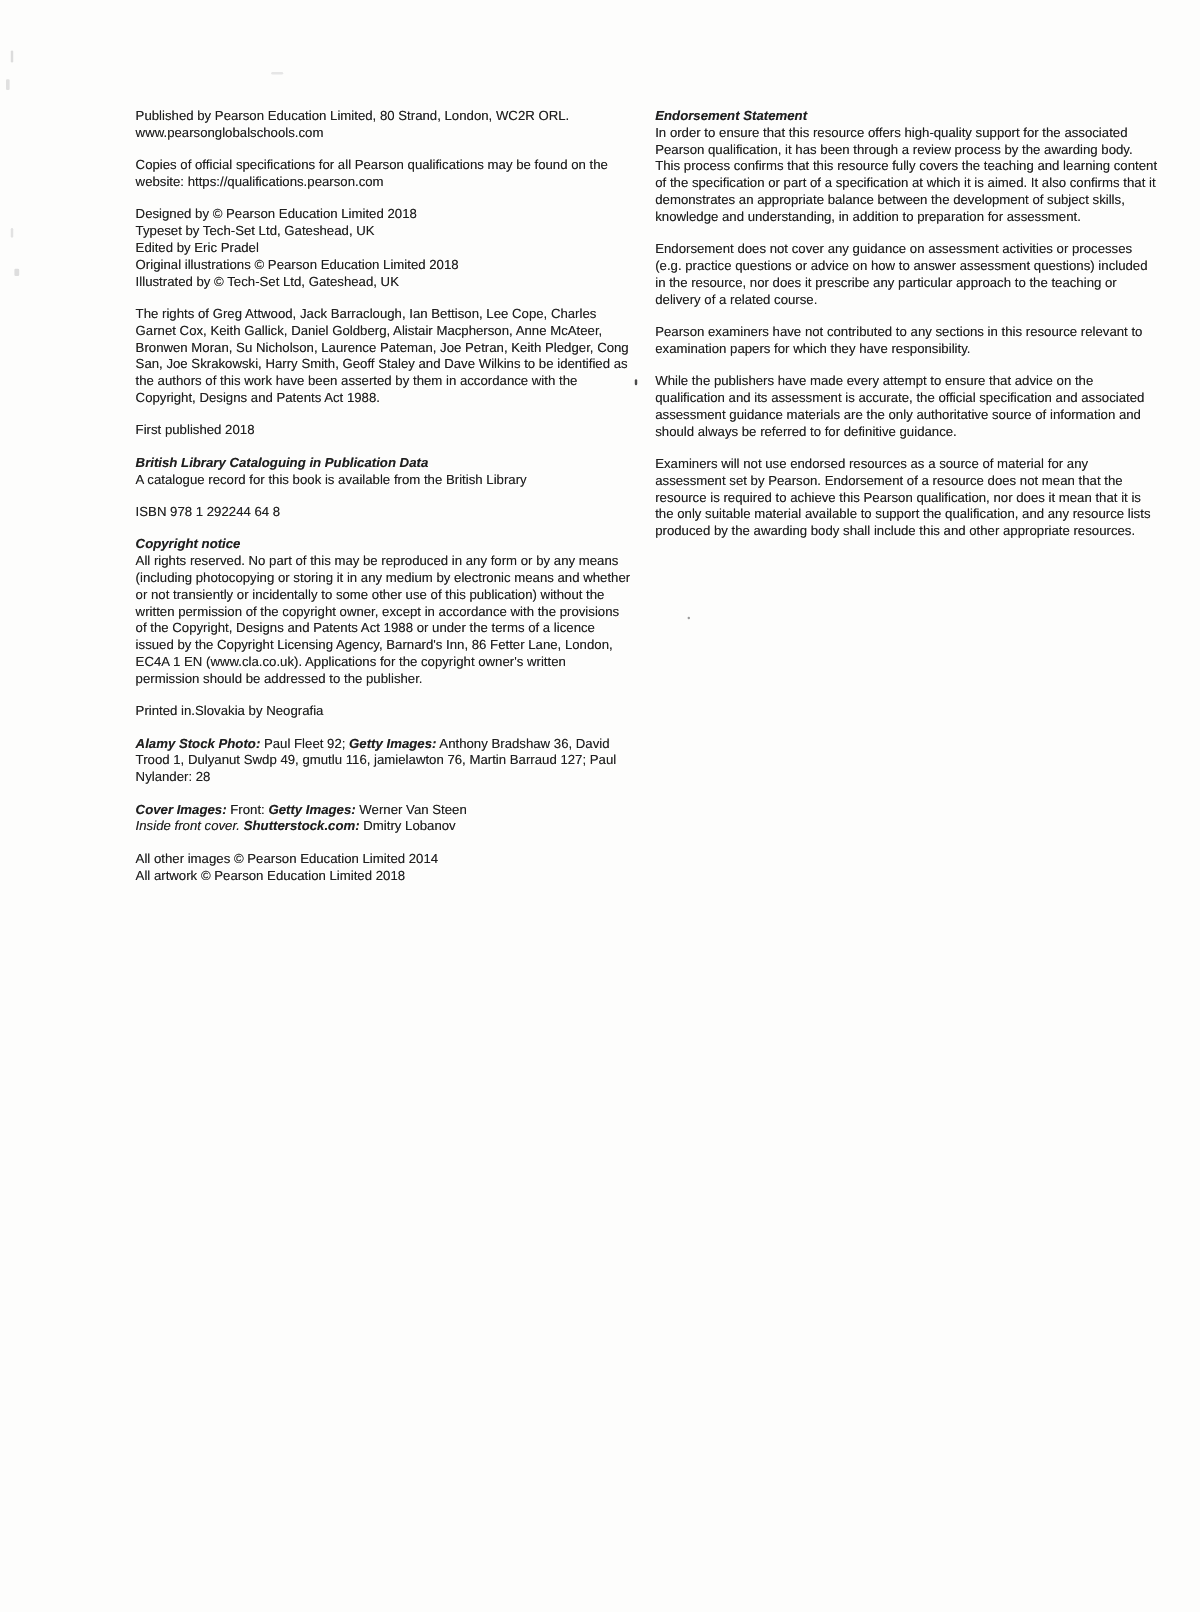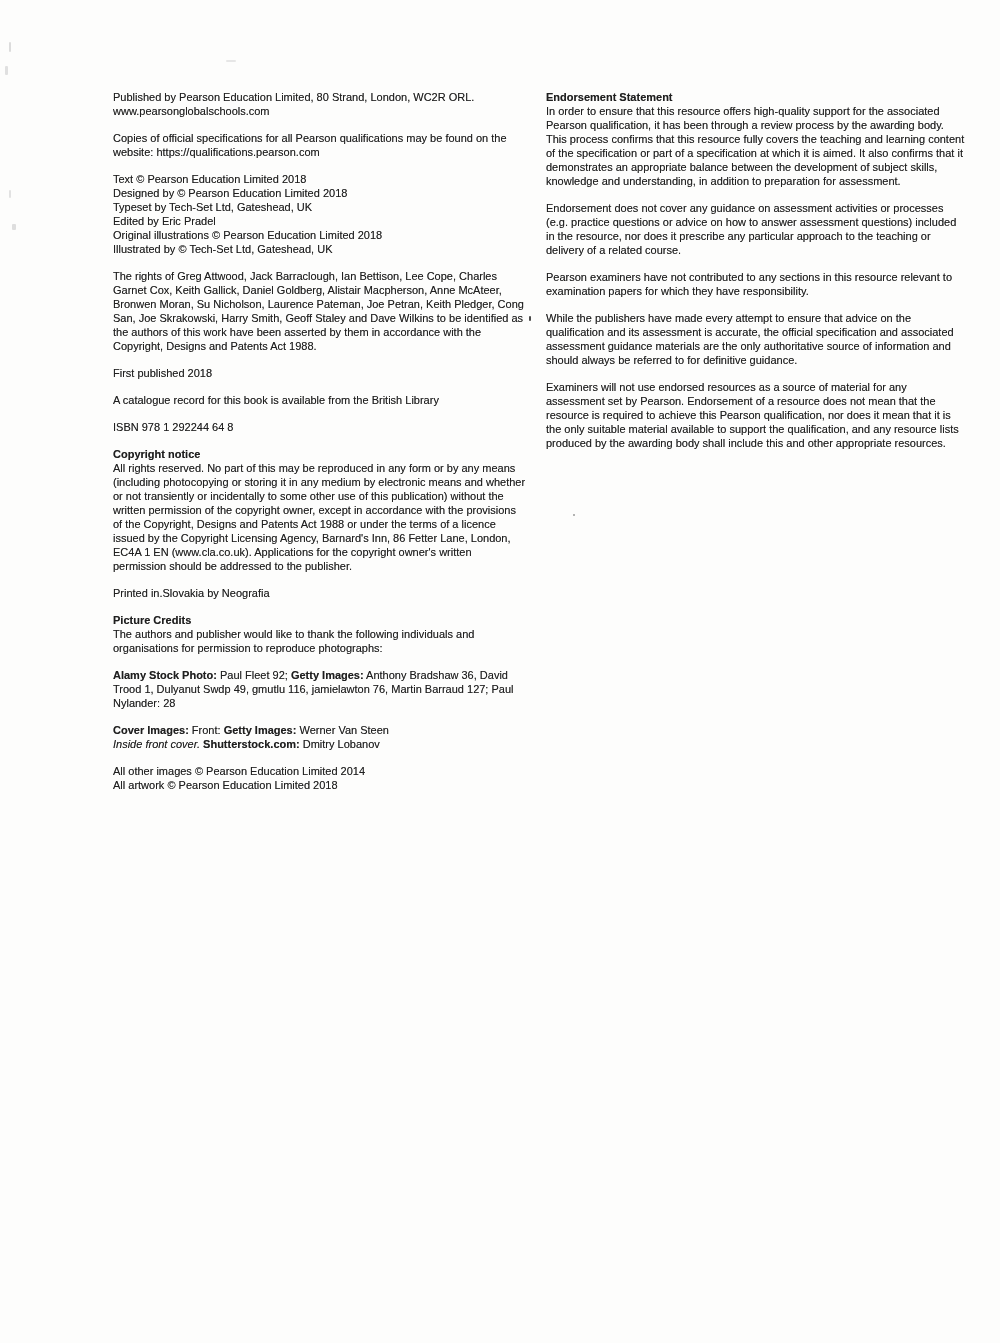--- a/index.html
+++ b/index.html
@@ -10,21 +10,21 @@
     font-family:"Liberation Sans","DejaVu Sans",sans-serif;
     font-size:11px;line-height:14px;color:#1f1f1f;
     text-shadow:0 0 .35px rgba(40,40,40,.55);
     overflow:hidden;
   }
   .col{position:absolute;top:90px;}
   .col-left{left:113px;width:414px;}
   .col-right{left:546px;width:420px;}
   p{margin:0 0 13px 0;}
   .ln{display:block;}
-  .bold{font-weight:bold;}
+  .bold{font-weight:bold;font-style:italic;}
   .italic{font-style:italic;}
   .speck{position:absolute;border-radius:1px;}
   .speck-a{left:529px;top:316px;width:2px;height:5px;background:#4a4a4a;}
   .speck-b{left:573px;top:514px;width:2px;height:2px;background:#9a9a9a;}
   .edge-1{left:9px;top:42px;width:2px;height:10px;background:#dcdcdc;}
   .edge-2{left:5px;top:66px;width:3px;height:9px;background:#e0e0e0;}
   .edge-3{left:9px;top:190px;width:2px;height:8px;background:#e2e2e2;}
   .edge-4{left:12px;top:224px;width:4px;height:6px;background:#dedede;}
   .edge-5{left:226px;top:60px;width:10px;height:2px;background:#e6e6e6;}
 </style>
@@ -36,50 +36,46 @@
   <div class="col col-left">
 
     <p>
       <span class="ln">Published by Pearson Education Limited, 80 Strand, London, WC2R ORL.</span>
       <span class="ln">www.pearsonglobalschools.com</span>
     </p>
 
     <p>Copies of official specifications for all Pearson qualifications may be found on the website: https://qualifications.pearson.com</p>
 
     <p>
-      <span class="ln">Text © Pearson Education Limited 2018</span>
       <span class="ln">Designed by © Pearson Education Limited 2018</span>
       <span class="ln">Typeset by Tech-Set Ltd, Gateshead, UK</span>
       <span class="ln">Edited by Eric Pradel</span>
       <span class="ln">Original illustrations © Pearson Education Limited 2018</span>
       <span class="ln">Illustrated by © Tech-Set Ltd, Gateshead, UK</span>
     </p>
 
     <p>The rights of Greg Attwood, Jack Barraclough, Ian Bettison, Lee Cope, Charles Garnet Cox, Keith Gallick, Daniel Goldberg, Alistair Macpherson, Anne McAteer, Bronwen Moran, Su Nicholson, Laurence Pateman, Joe Petran, Keith Pledger, Cong San, Joe Skrakowski, Harry Smith, Geoff Staley and Dave Wilkins to be identified as the authors of this work have been asserted by them in accordance with the Copyright, Designs and Patents Act 1988.</p>
 
     <p>First published 2018</p>
 
 
     <p>
+      <span class="ln bold">British Library Cataloguing in Publication Data</span>
       <span class="ln">A catalogue record for this book is available from the British Library</span>
     </p>
 
     <p>ISBN 978 1 292244 64 8</p>
 
     <p>
       <span class="ln bold">Copyright notice</span>
       <span class="ln">All rights reserved. No part of this may be reproduced in any form or by any means (including photocopying or storing it in any medium by electronic means and whether or not transiently or incidentally to some other use of this publication) without the written permission of the copyright owner, except in accordance with the provisions of the Copyright, Designs and Patents Act 1988 or under the terms of a licence issued by the Copyright Licensing Agency, Barnard's Inn, 86 Fetter Lane, London, EC4A 1 EN (www.cla.co.uk). Applications for the copyright owner's written permission should be addressed to the publisher.</span>
     </p>
 
     <p>Printed in.Slovakia by Neografia</p>
 
-    <p>
-      <span class="ln bold">Picture Credits</span>
-      <span class="ln">The authors and publisher would like to thank the following individuals and organisations for permission to reproduce photographs:</span>
-    </p>
 
     <p><span class="bold">Alamy Stock Photo:</span><span> Paul Fleet 92; </span><span class="bold">Getty Images:</span><span> Anthony Bradshaw 36, David Trood 1, Dulyanut Swdp 49, gmutlu 116, jamielawton 76, Martin Barraud 127; Paul Nylander: 28</span></p>
 
     <p><span class="bold">Cover Images:</span><span> Front: </span><span class="bold">Getty Images:</span><span> Werner Van Steen</span><br><span class="italic">Inside front cover.</span><span class="bold"> Shutterstock.com:</span><span> Dmitry Lobanov</span></p>
 
     <p>
       <span class="ln">All other images © Pearson Education Limited 2014</span>
       <span class="ln">All artwork © Pearson Education Limited 2018</span>
     </p>
 

